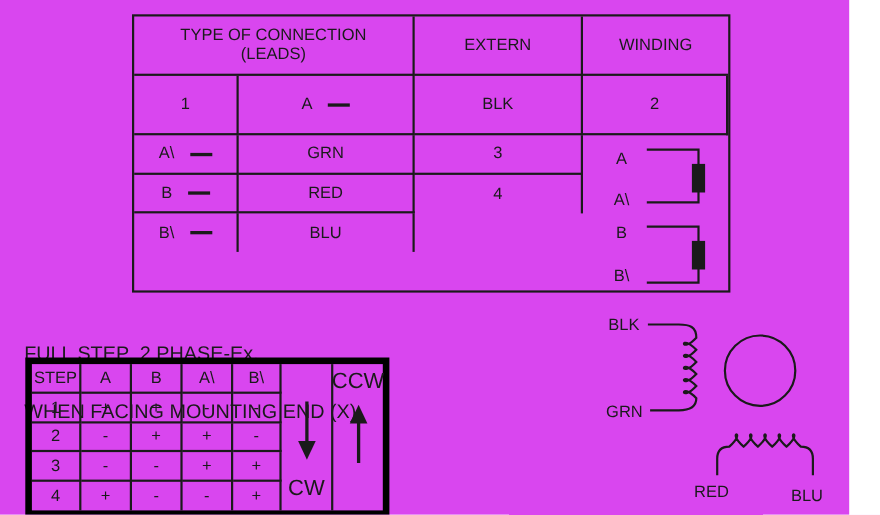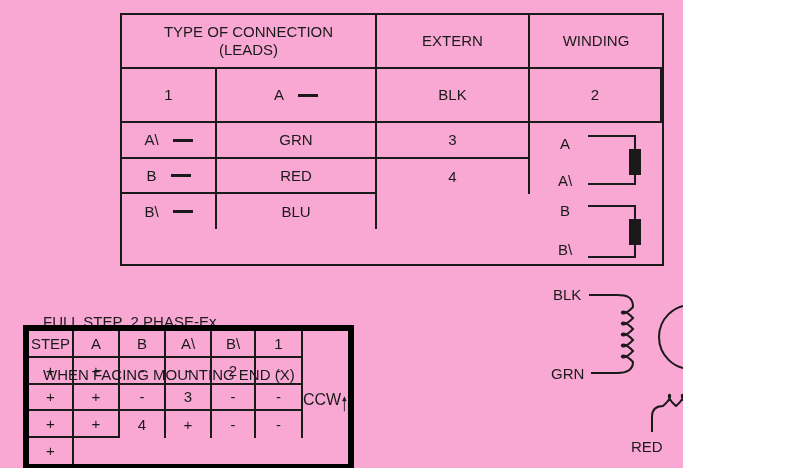--- a/index.html
+++ b/index.html
@@ -1,17 +1,17 @@
 <!DOCTYPE html>
 <html><head>
 <meta charset="utf-8">
 <style>
   html,body { margin:0; padding:0; background:#fff; }
   .canvas {
-    position:relative; width:683px; height:468px; background:#f9a8d4;
+    position:relative; width:772px; height:468px; background:#d946ef;
     font-family:"Liberation Sans", sans-serif; color:#1a1a1a; overflow:hidden;
   }
   
   .top-table {
     position:absolute; left:120px; top:13px;
     display:grid;
     grid-template-columns:95px 160px 153px 132px;
     grid-template-rows:54px 54px 36px 35px 35px 35px;
     border:2px solid #1a1a1a;
   }
@@ -26,42 +26,42 @@
   .hgroup { flex-direction:column; grid-column:span 2; }
   .winding-cell {
     grid-column:4; grid-row:3 / span 4;
     border-right:none; border-bottom:none; padding:0;
     align-items:flex-start; justify-content:flex-start;
   }
   .bp-dash { display:inline-block; width:20px; height:3px; background:#1a1a1a; margin-left:14px; }
   
   .caption {
     position:absolute; left:22px; top:278px;
-    font-size:15px; line-height:17.5px; white-space:pre-wrap;margin-left:21px;
+    font-size:18px; line-height:17.5px; white-space:pre-wrap;
   }
   
   .step-table {
     position:absolute; left:23px; top:325px;
     display:grid;
     grid-template-columns:45px 46px 46px 46px 44px 47px 45px;
     grid-template-rows:27px 26.5px 26.5px 26.5px 26.5px;
     border:6px solid #000000;
   }
   .scell {
     box-sizing:border-box;
     border-right:2px solid #1a1a1a; border-bottom:2px solid #1a1a1a;
     display:flex; align-items:center; justify-content:center;
     font-size:15px;
   }
   .scell.no-b { border-bottom:none; }
   .dir-cell {
     grid-row:1 / span 5; border-bottom:none;
-    display:flex; flex-direction:row; align-items:center;
+    display:flex; flex-direction:column; align-items:center;
     box-sizing:border-box; border-right:2px solid #1a1a1a;
-    font-size:16px;
+    font-size:20px;
   }
   .dir-cell.cw { grid-column:6; justify-content:space-between; padding:32px 0 8px; }
   .dir-cell.ccw { grid-column:7; border-right:none; justify-content:flex-start; padding:5px 0 0; }
   .dir-cell.ccw svg { margin-top:8px; }
   
   .line-art { stroke:#1a1a1a; stroke-width:2; fill:none; }
   .svg-label { font-family:"Liberation Sans", sans-serif; font-size:15px; fill:#1a1a1a; }
   .motor-diagram { position:absolute; left:545px; top:280px; }
 </style>
 </head>
@@ -126,20 +126,27 @@
     <div>WHEN FACING MOUNTING END (X)</div>
   </div>
 
   <div class="step-table">
     <div class="scell">STEP</div>
     <div class="scell">A</div>
     <div class="scell">B</div>
     <div class="scell">A\</div>
     <div class="scell">B\</div>
 
+    <div class="dir-cell cw">
+      <svg width="24" height="56" viewBox="0 0 24 56">
+        <line x1="12" y1="2" x2="12" y2="42" stroke="#1a1a1a" stroke-width="3"></line>
+        <polygon points="4,38 20,38 12,55" fill="#1a1a1a"></polygon>
+      </svg>
+      <span>CW</span>
+    </div>
     <div class="dir-cell ccw">
       <span>CCW</span>
       <svg width="24" height="56" viewBox="0 0 24 56">
         <line x1="12" y1="14" x2="12" y2="54" stroke="#1a1a1a" stroke-width="3"></line>
         <polygon points="4,18 20,18 12,1" fill="#1a1a1a"></polygon>
       </svg>
     </div>
 
     <div class="scell">1</div>
     <div class="scell">+</div>

